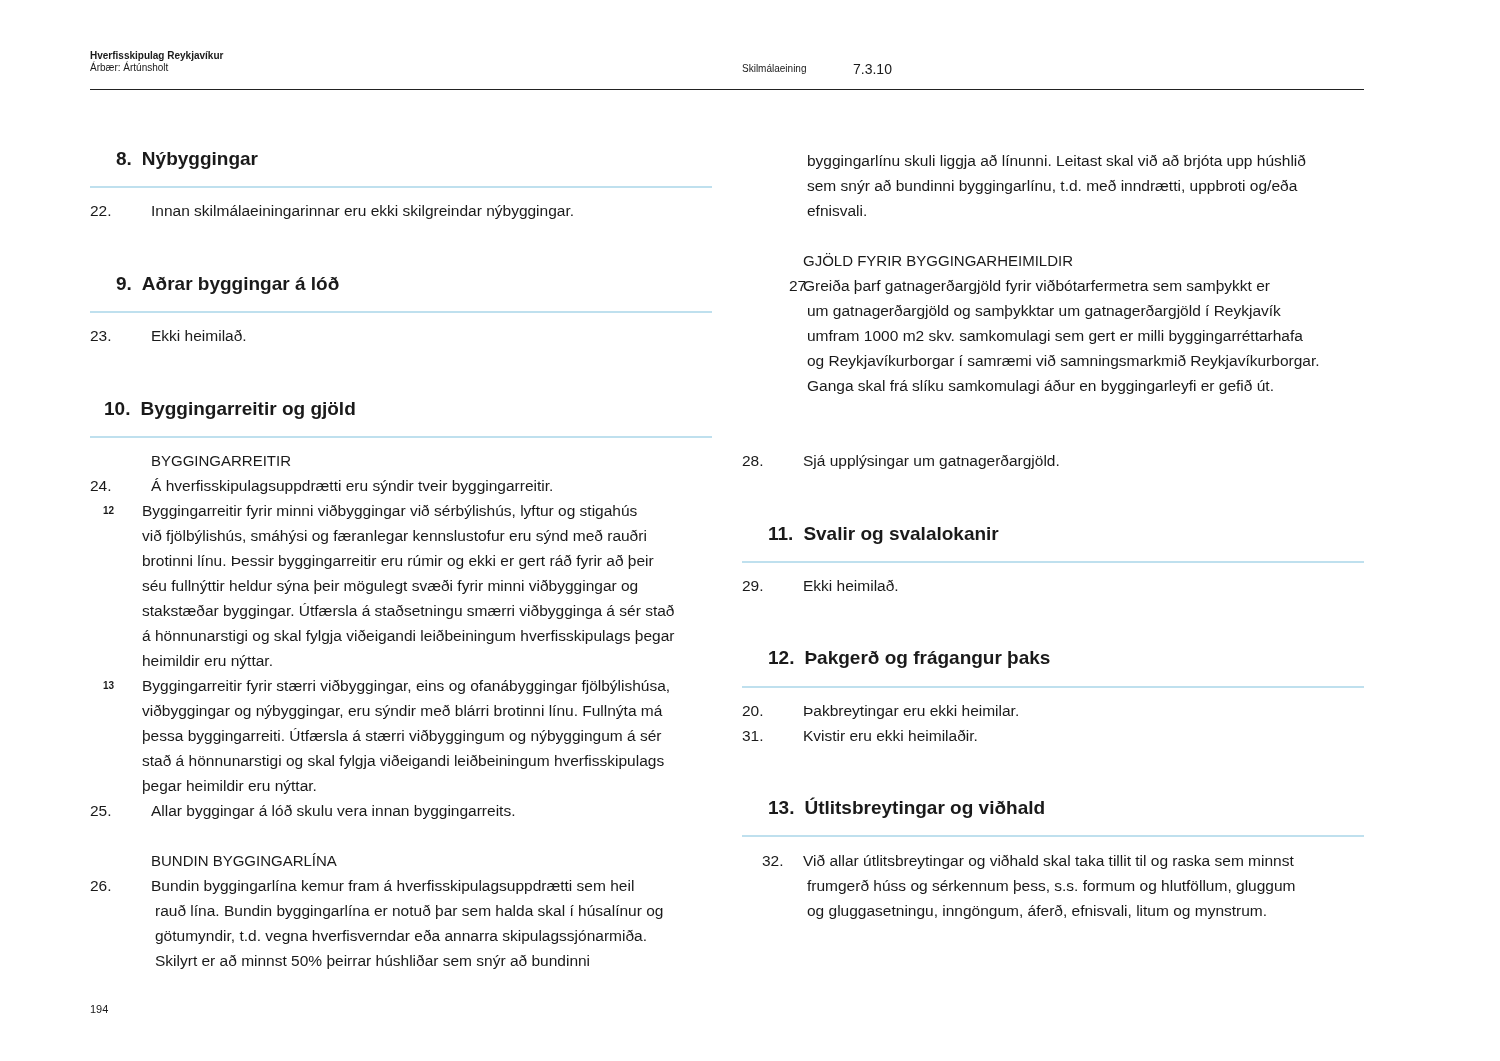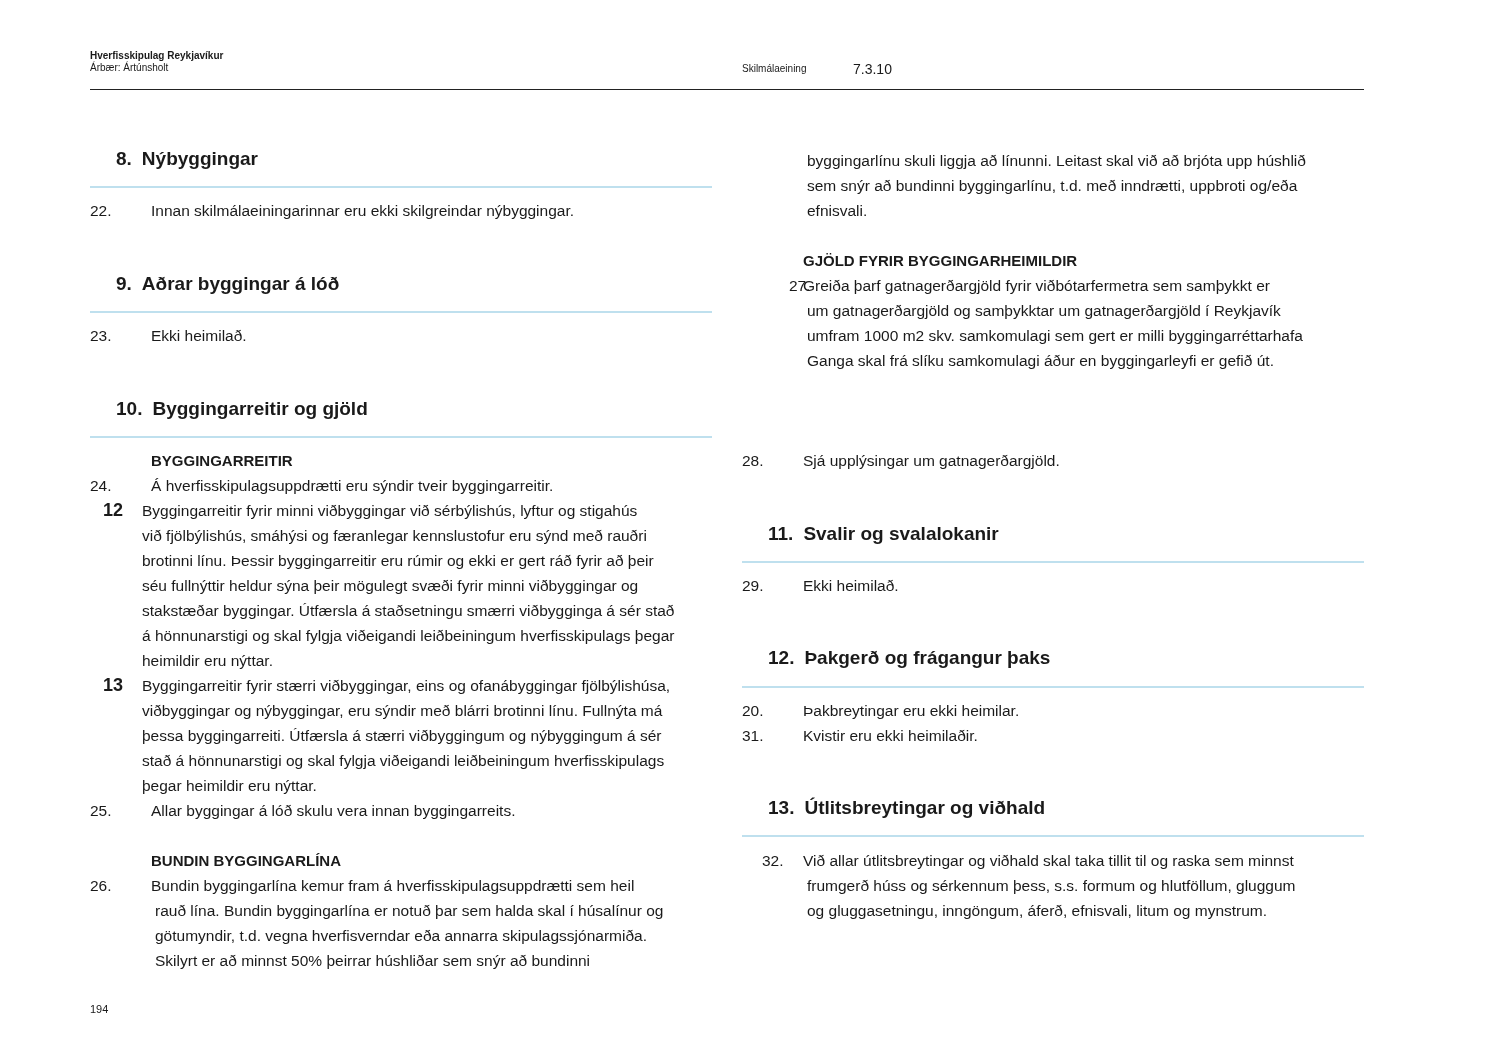--- a/index.html
+++ b/index.html
@@ -15,22 +15,22 @@
     .hdr-rule { left: 90px; top: 89px; width: 1274px; height: 1px; background: #222; }
 
     
     .sec-h { font-size: 19px; font-weight: bold; line-height: 24px; white-space: nowrap; }
     .sec-h .num { display: inline-block; margin-right: 10px; }
     .sec-rule { height: 2px; background: #bfe0ee; }
 
     
     .p { font-size: 15.5px; line-height: 25px; white-space: nowrap; }
     .itemnum { font-size: 15.5px; line-height: 25px; }
-    .subitemnum { font-size: 18px; font-weight: bold; line-height: 25px; }
-    .subhead { font-size: 15px; font-weight: bold; line-height: 25px; }
+    .subitemnum { font-size: 10px; font-weight: bold; line-height: 25px; }
+    .subhead { font-size: 15px; font-weight: normal; line-height: 25px; }
 
     .pagenum { left: 90px; top: 1003px; font-size: 11px; }
   </style>
 </head>
 <body>
 
 <div class="abs hdr-title">Hverfisskipulag Reykjavíkur</div>
 <div class="abs hdr-sub">Árbær: Ártúnsholt</div>
 <div class="abs hdr-section">Skilmálaeining</div>
 <div class="abs hdr-code">7.3.10</div>
@@ -43,21 +43,21 @@
 <div class="abs itemnum" style="left:90px; top:198px;">22.</div>
 <div class="abs p" style="left:151px; top:198px;">Innan skilmálaeiningarinnar eru ekki skilgreindar nýbyggingar.</div>
 
 <div class="abs sec-h" style="left:116px; top:272px;">
   <span class="num">9.</span><span>Aðrar byggingar á lóð</span>
 </div>
 <div class="abs sec-rule" style="left:90px; top:311px; width:622px;"></div>
 <div class="abs itemnum" style="left:90px; top:323px;">23.</div>
 <div class="abs p" style="left:151px; top:323px;">Ekki heimilað.</div>
 
-<div class="abs sec-h" style="left:116px; top:397px;">
+<div class="abs sec-h" style="left:104px; top:397px;">
   <span class="num">10.</span><span>Byggingarreitir og gjöld</span>
 </div>
 <div class="abs sec-rule" style="left:90px; top:436px; width:622px;"></div>
 
 <div class="abs subhead" style="left:151px; top:448px;">BYGGINGARREITIR</div>
 <div class="abs itemnum" style="left:90px; top:473px;">24.</div>
 <div class="abs p" style="left:151px; top:473px;">Á hverfisskipulagsuppdrætti eru sýndir tveir byggingarreitir.</div>
 
 <div class="abs subitemnum" style="left:103px; top:498px;">12</div>
 <div class="abs" style="left:142px; top:498px;">
@@ -96,20 +96,21 @@
   <div class="p">sem snýr að bundinni byggingarlínu, t.d. með inndrætti, uppbroti og/eða</div>
   <div class="p">efnisvali.</div>
 </div>
 
 <div class="abs subhead" style="left:803px; top:248px;">GJÖLD FYRIR BYGGINGARHEIMILDIR</div>
 <div class="abs itemnum" style="left:742px; top:273px;margin-left:47px;">27.</div>
 <div class="abs" style="left:803px; top:273px;">
   <div class="p">Greiða þarf gatnagerðargjöld fyrir viðbótarfermetra sem samþykkt er</div>
   <div class="p" style="padding-left:4px;">um gatnagerðargjöld og samþykktar um gatnagerðargjöld í Reykjavík</div>
   <div class="p" style="padding-left:4px;">umfram 1000 m2 skv. samkomulagi sem gert er milli byggingarréttarhafa</div>
+  <div class="p" style="padding-left:4px;">og Reykjavíkurborgar í samræmi við samningsmarkmið Reykjavíkurborgar.</div>
   <div class="p" style="padding-left:4px;">Ganga skal frá slíku samkomulagi áður en byggingarleyfi er gefið út.</div>
 </div>
 <div class="abs itemnum" style="left:742px; top:448px;">28.</div>
 <div class="abs p" style="left:803px; top:448px;">Sjá upplýsingar um gatnagerðargjöld.</div>
 
 <div class="abs sec-h" style="left:768px; top:522px;">
   <span class="num">11.</span><span>Svalir og svalalokanir</span>
 </div>
 <div class="abs sec-rule" style="left:742px; top:561px; width:622px;"></div>
 <div class="abs itemnum" style="left:742px; top:573px;">29.</div>

